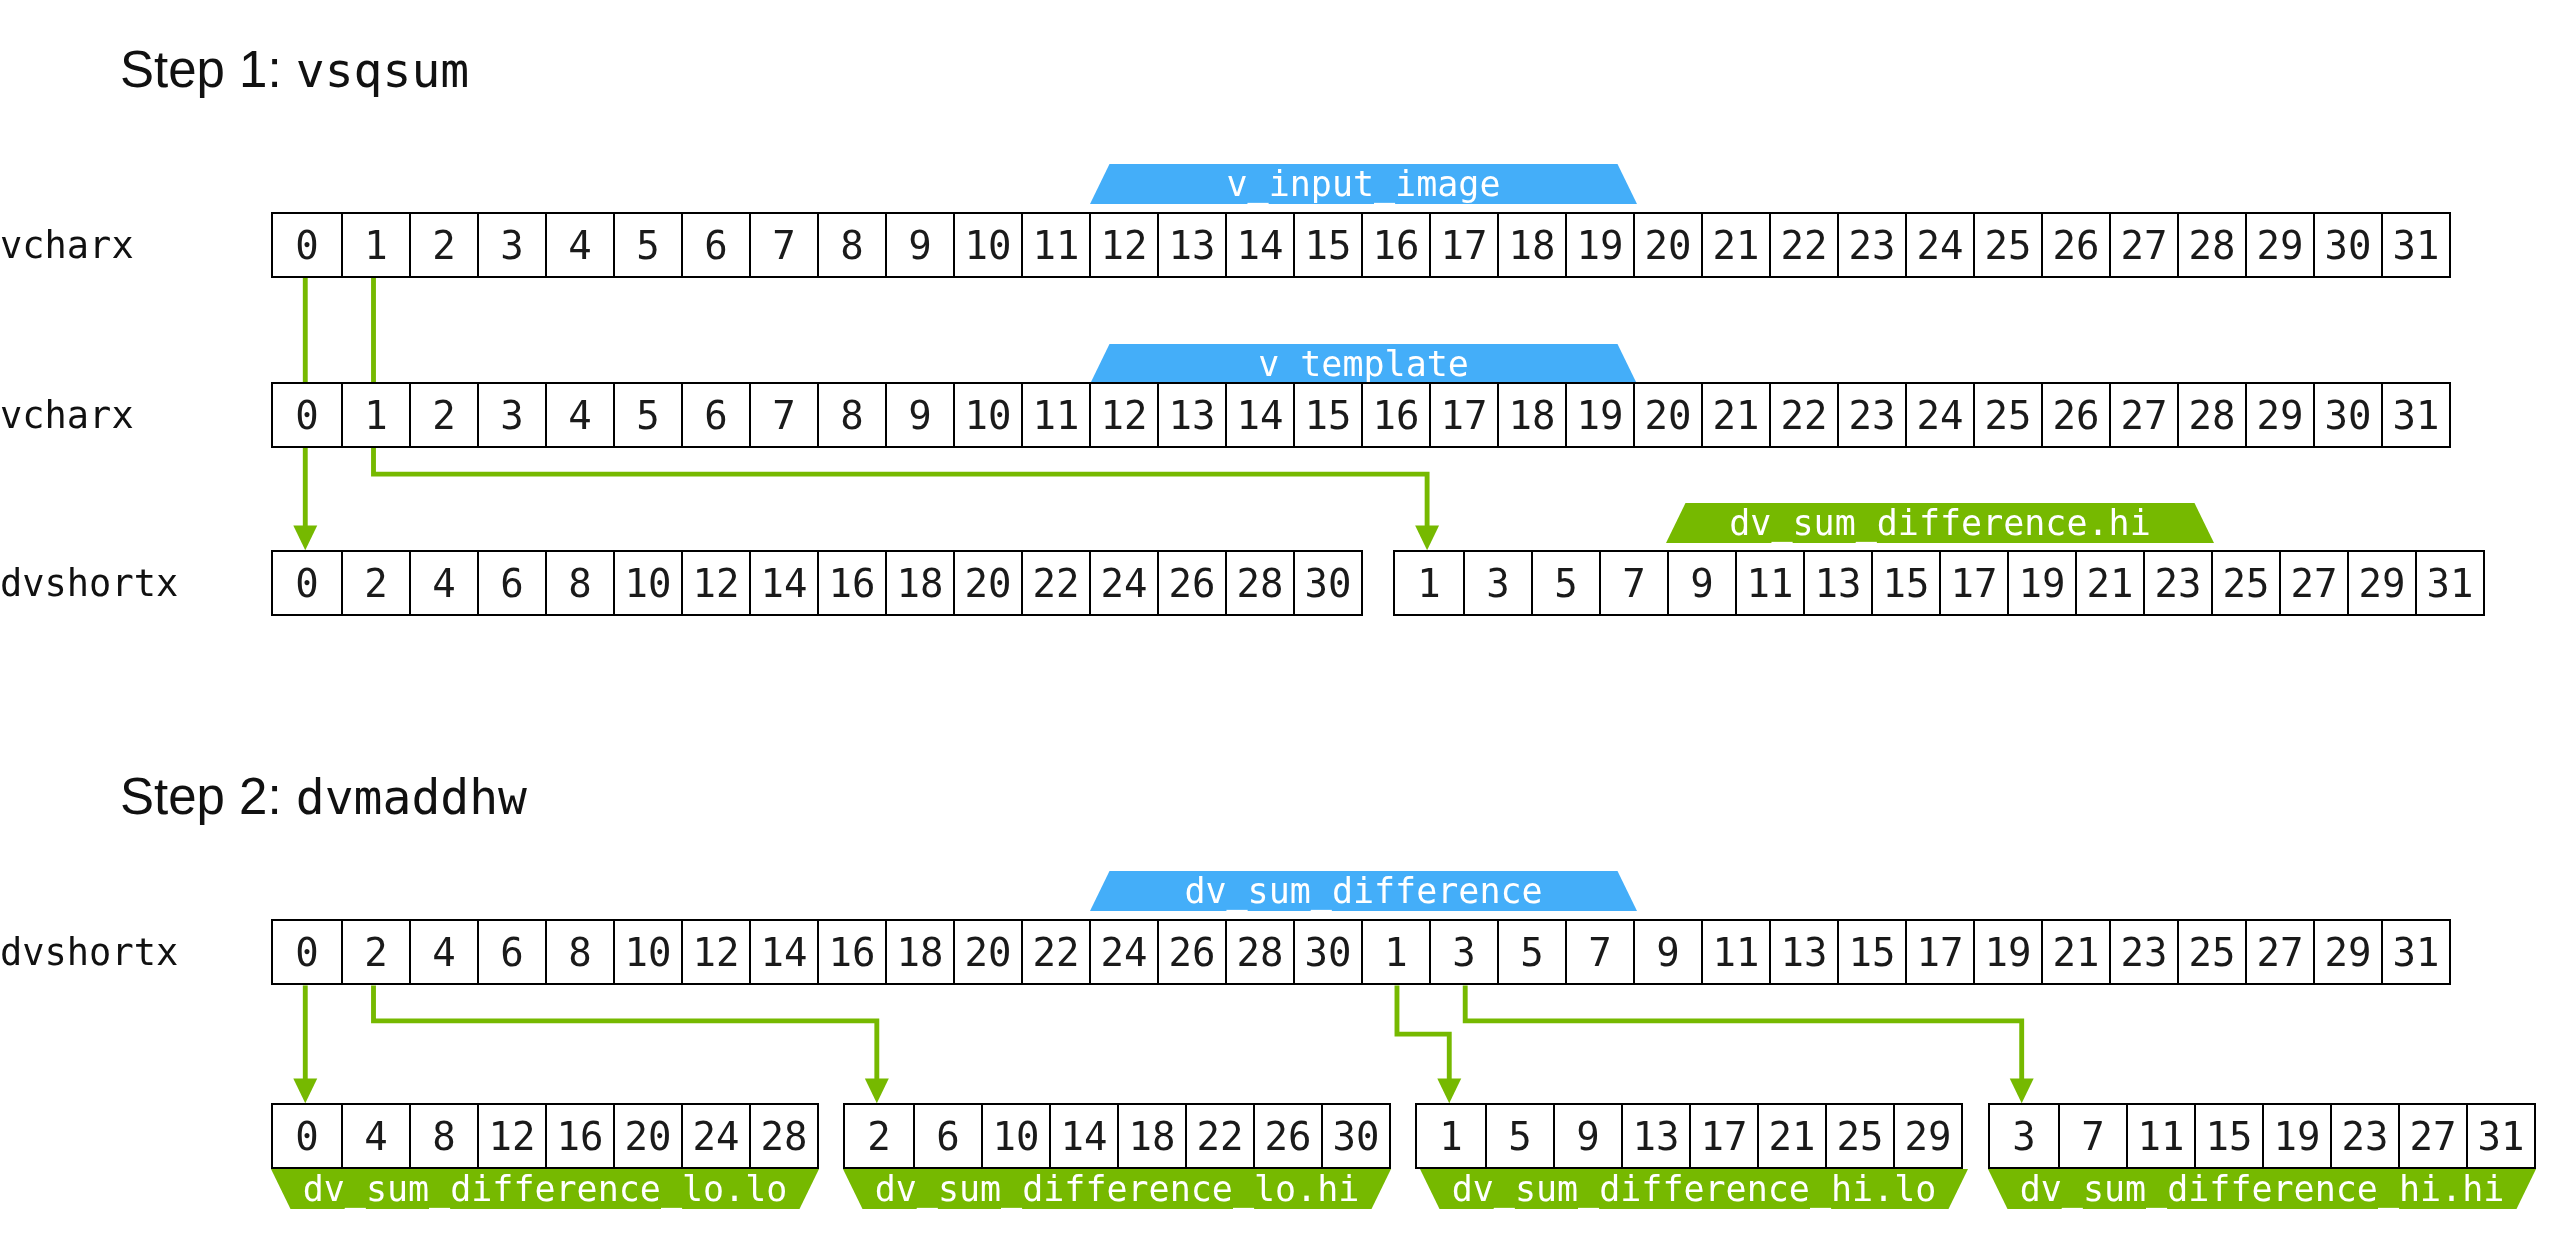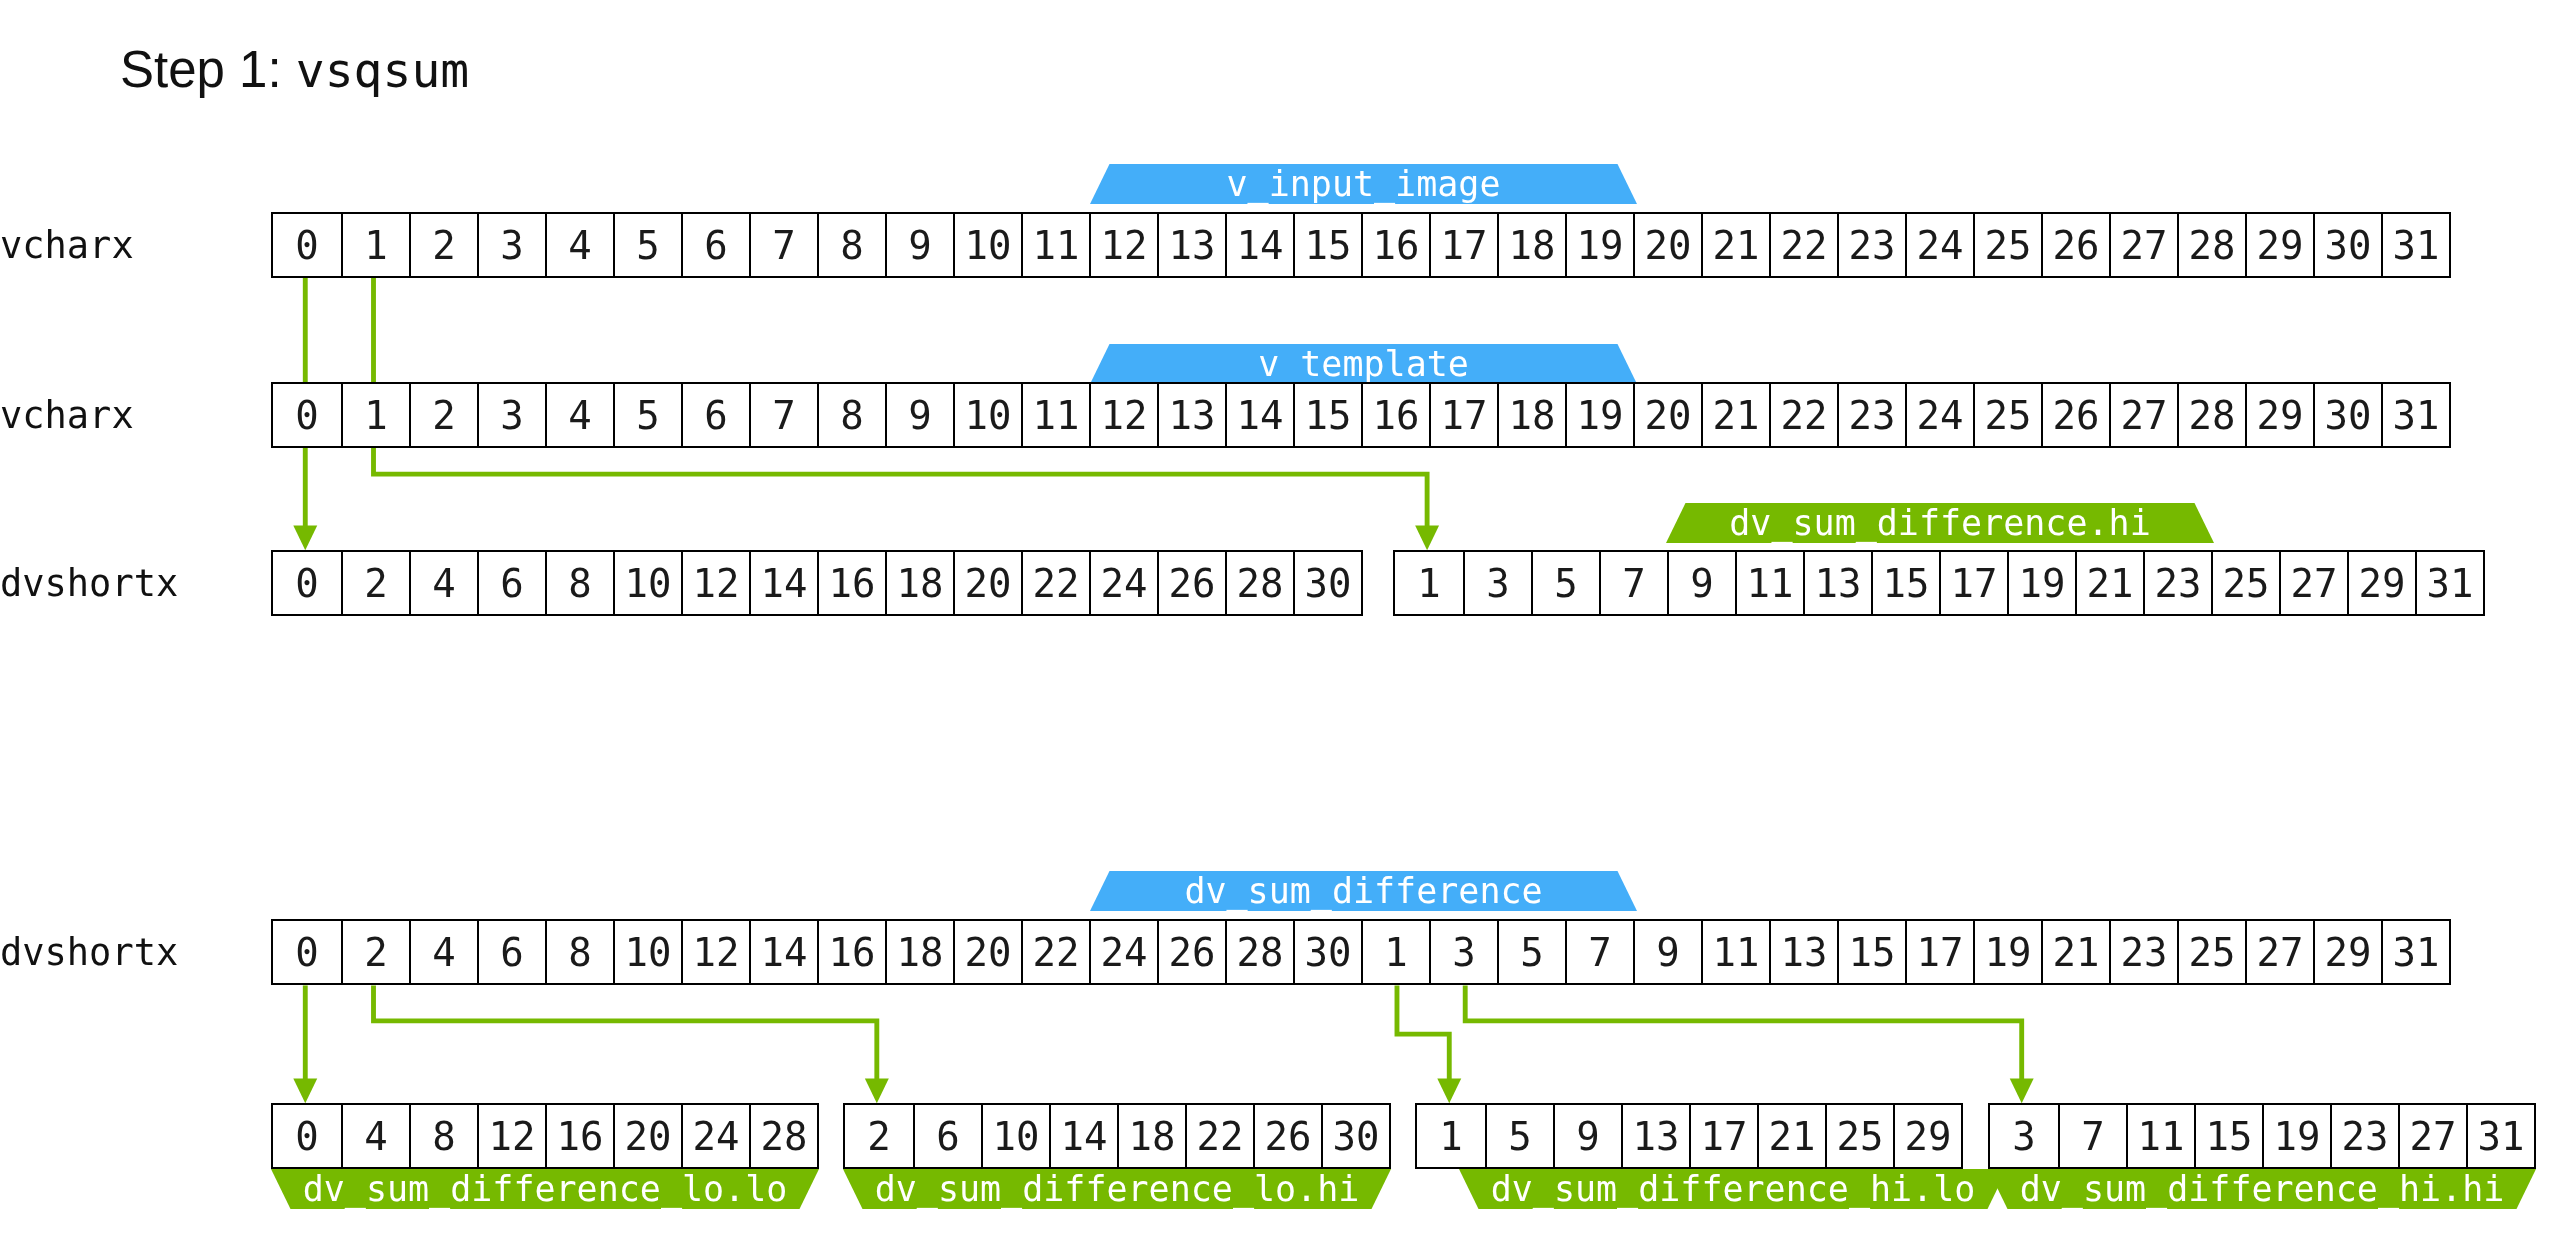--- a/index.html
+++ b/index.html
@@ -266,20 +266,23 @@
       <div class="cell">17</div>
       <div class="cell">19</div>
       <div class="cell">21</div>
       <div class="cell">23</div>
       <div class="cell">25</div>
       <div class="cell">27</div>
       <div class="cell">29</div>
       <div class="cell">31</div>
     </div>
 
+  <div class="title" style="top:743px;">
+    <span class="t-prefix">Step 2: </span><span class="t-code">dvmaddhw</span>
+  </div>
 
   <div class="tag tag-blue tag-top" style="left:1090px; top:847px; width:547px;">
     <span>dv_sum_difference</span>
   </div>
 
   <div class="rowlabel" style="top:895px;">
     <span>dvshortx</span>
   </div>
   <div class="cellrow" style="left:271px; top:895px;">
       <div class="cell">0</div>
@@ -356,21 +359,21 @@
       <div class="cell">27</div>
       <div class="cell">31</div>
     </div>
 
   <div class="tag tag-green tag-bottom" style="left:271px; top:1145px; width:548px;text-align:right;">
     <span>dv_sum_difference_lo.lo</span>
   </div>
   <div class="tag tag-green tag-bottom" style="left:843px; top:1145px; width:548px;">
     <span>dv_sum_difference_lo.hi</span>
   </div>
-  <div class="tag tag-green tag-bottom" style="left:1459px; top:1145px; width:548px;text-align:center;">
+  <div class="tag tag-green tag-bottom" style="left:1420px; top:1145px; width:548px;text-align:center;">
     <span>dv_sum_difference_hi.lo</span>
   </div>
   <div class="tag tag-green tag-bottom" style="left:1988px; top:1145px; width:548px;">
     <span>dv_sum_difference_hi.hi</span>
   </div>
 
 </div>
 
 
 </body></html>

